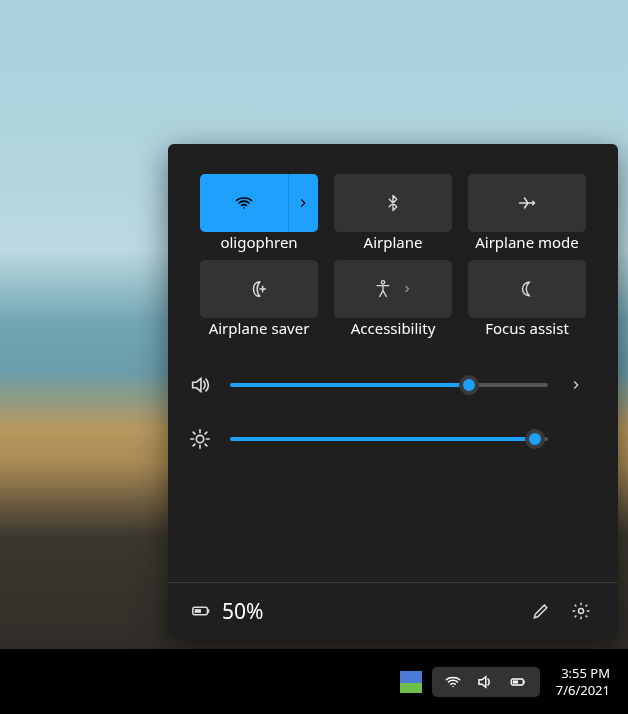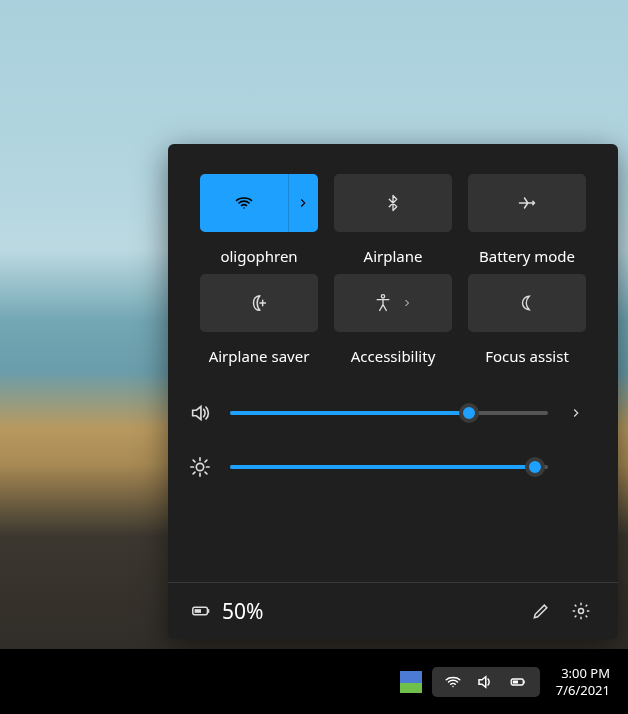--- a/index.html
+++ b/index.html
@@ -41,21 +41,21 @@
     width:118px; height:58px; border-radius:5px;
     background:#333; display:flex; align-items:center; justify-content:center;
     position:relative; cursor:pointer;
   }
   .tile-btn.active { background:#1ea0ff; }
   .tile-btn.active svg { stroke:#000; }
   .tile-btn svg { stroke:#ddd; }
   .tile-btn.split .main { flex:3; display:flex; align-items:center; justify-content:center; }
   .tile-btn.split .chev { flex:1; display:flex; align-items:center; justify-content:center; border-left:1px solid rgba(0,0,0,0.15); height:100%;}
   .tile-btn.with-chev .mini-chev { margin-left:8px; }
-  .tile-label { margin-top:14px; font-size:15px; color:#fff; }
+  .tile-label { margin-top:0; font-size:15px; color:#fff; }
   .sliders { padding:20px 32px 20px 20px; display:flex; flex-direction:column; gap:32px; margin-top:6px;}
   .slider-row { display:flex; align-items:center; gap:18px; }
   .slider-row .ic { width:24px; display:flex; justify-content:center;}
   .track {
     position:relative; flex:1; height:4px; background:#555; border-radius:2px;
   }
   .track .fill { position:absolute; left:0; top:0; bottom:0; background:#1ea0ff; border-radius:2px;}
   .track .thumb {
     position:absolute; top:50%; transform:translate(-50%,-50%);
     width:20px; height:20px; border-radius:50%;
@@ -129,21 +129,21 @@
     </div>
 
     <div class="tile-group">
       <div class="tile-btn">
         <span>
           <svg width="20" height="20" viewBox="0 0 24 24" fill="none" stroke-width="1.8" stroke-linejoin="round" stroke-linecap="round">
             <path d="M3 12 L21 12 M13 12 L9 6 M13 12 L9 18 M19 10 L21 12 L19 14"></path>
           </svg>
         </span>
       </div>
-      <div class="tile-label">Battery mode</div>
+      <div class="tile-label">Airplane mode</div>
     </div>
 
     <div class="tile-group">
       <div class="tile-btn">
         <span>
           <svg width="22" height="22" viewBox="0 0 24 24" fill="none" stroke-width="1.6" stroke-linejoin="round" stroke-linecap="round">
             <path d="M13 4 C8 4 6 8 6 12 C6 17 9 20 13 20 C11 18 10 15 10 12 C10 9 11 6 13 4 Z"></path>
             <path d="M16 9 L16 15 M13 12 L19 12"></path>
           </svg>
         </span>
@@ -265,16 +265,16 @@
     </div>
     <div>
       <svg width="20" height="18" viewBox="0 0 24 24" fill="none" stroke="#fff" stroke-width="1.8">
         <rect x="3" y="8" width="16" height="8" rx="2"></rect>
           <rect x="19" y="10" width="2" height="4" fill="#fff" stroke="none"></rect>
           <rect x="5" y="10" width="7" height="4" fill="#fff" stroke="none"></rect>
       </svg>
     </div>
   </div>
   <div class="clock">
-    <div>3:00 PM</div>
+    <div>3:55 PM</div>
     <div>7/6/2021</div>
   </div>
 </div>
 
 </body></html>

